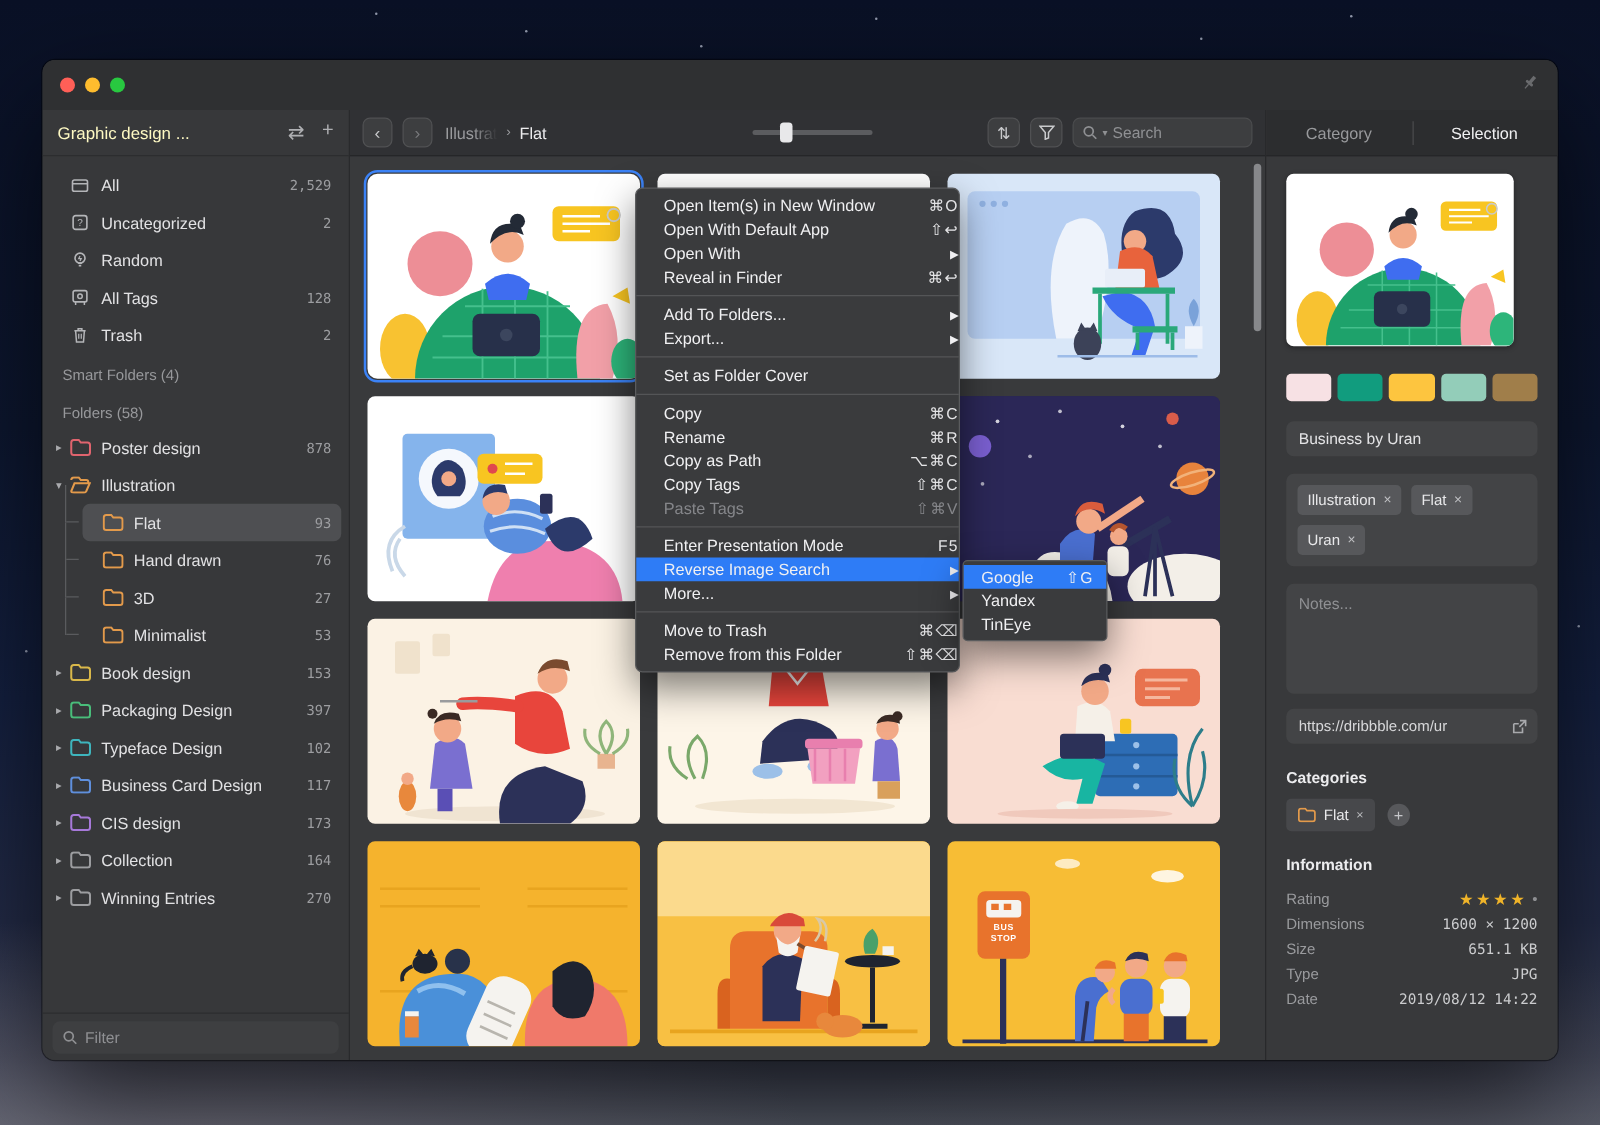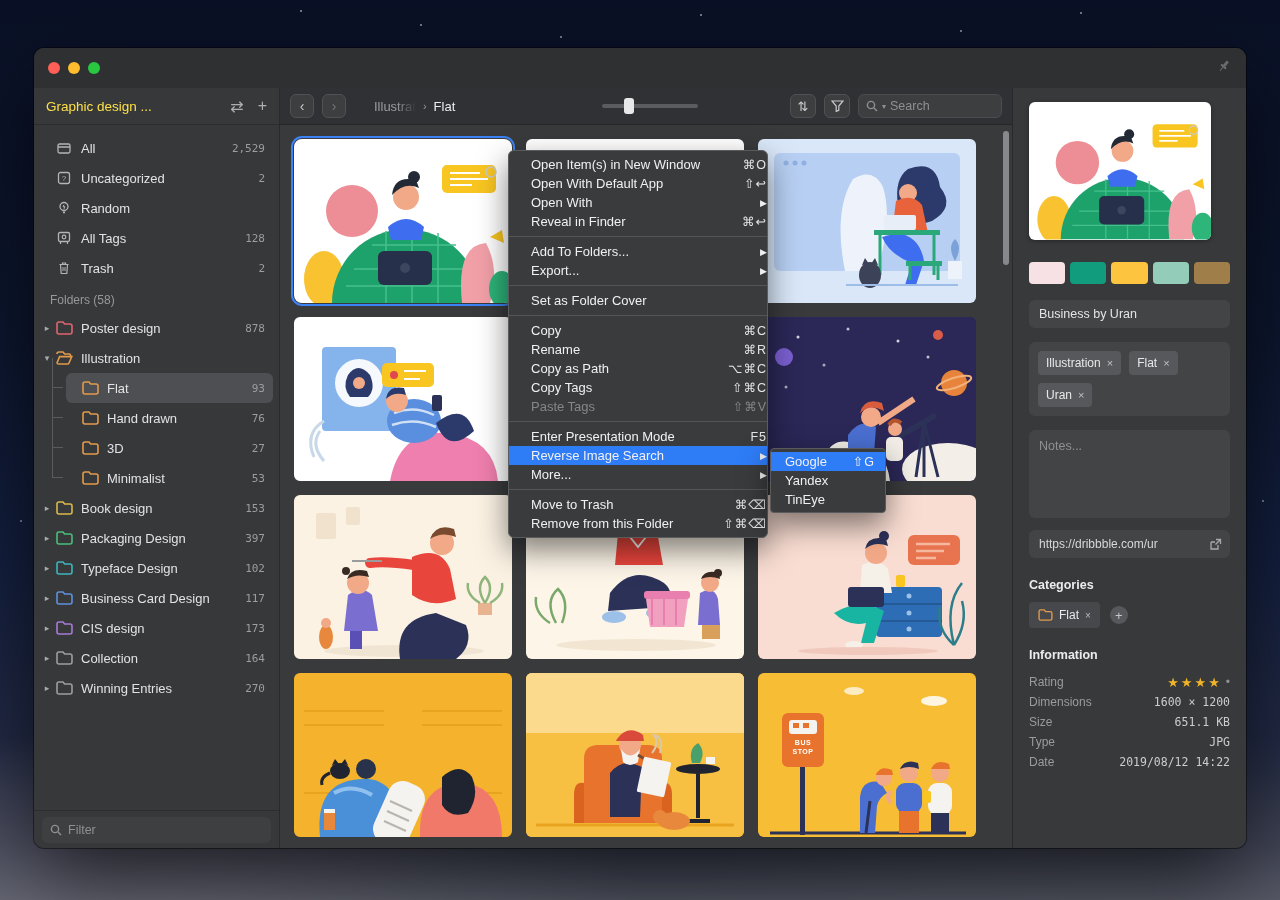--- a/index.html
+++ b/index.html
@@ -25,21 +25,21 @@
   .titlebar{height:40px;background:#2f3032;display:flex;align-items:center;padding:0 14px;flex:0 0 auto;}
   .lights{display:flex;gap:8px;}
   .light{width:12px;height:12px;border-radius:50%;}
   .pin{margin-left:auto;opacity:.55;}
 
   .body-row{flex:1;display:flex;min-height:0;}
 
   
   .sidebar{width:246px;background:#37383a;border-right:1px solid #292a2c;display:flex;flex-direction:column;}
   .sb-head{height:37px;display:flex;align-items:center;padding:0 12px;border-bottom:1px solid #2c2d2f;flex:0 0 auto;}
-  .sb-title{font-size:13.5px;color:#fde047;white-space:nowrap;overflow:hidden;}
+  .sb-title{font-size:13.5px;color:#fef9c3;white-space:nowrap;overflow:hidden;}
   .sb-head-icons{margin-left:auto;display:flex;gap:14px;color:#aeafb2;font-size:16px;}
   .sb-head-icons span{cursor:default;}
   .sb-list{flex:1;overflow:hidden;padding:8px 6px 4px 6px;}
   .row{height:30px;display:flex;align-items:center;border-radius:6px;padding:0 8px;font-size:13px;color:#e2e2e4;}
   .row .ic{width:16px;height:16px;margin:0 9px 0 8px;flex:0 0 auto;color:#b4b5b8;}
   .row .cnt{margin-left:auto;font-family:"DejaVu Sans Mono",monospace;font-size:11px;color:#9c9da0;}
   .sect{height:26px;display:flex;align-items:center;padding:0 10px;font-size:12px;color:#97989b;margin-top:4px;}
   .frow{height:30px;display:flex;align-items:center;border-radius:6px;font-size:13px;color:#e2e2e4;position:relative;padding-right:8px;}
   .frow .arrow{width:14px;text-align:center;font-size:9px;color:#a9aaad;flex:0 0 auto;}
   .frow .fic{width:17px;height:14px;margin:0 8px 0 2px;flex:0 0 auto;}
@@ -49,21 +49,21 @@
   .frow.child .tree:after{content:"";position:absolute;left:0;top:29px;width:10px;height:1px;background:#5a5b5e;}
   .frow.selected{background:#4e4f52;}
   .sb-filter{flex:0 0 auto;height:38px;border-top:1px solid #2c2d2f;display:flex;align-items:center;padding:0 8px;}
   .filter-box{flex:1;height:26px;background:#3e3f41;border-radius:6px;display:flex;align-items:center;padding:0 8px;color:#8f9093;font-size:12.5px;gap:6px;}
 
   
   .main{flex:1;display:flex;flex-direction:column;min-width:0;background:#393a3c;position:relative;}
   .toolbar{height:37px;background:#303134;border-bottom:1px solid #252628;display:flex;align-items:center;padding:0 10px;gap:8px;flex:0 0 auto;}
   .nav-btn{width:24px;height:24px;background:#3d3e40;border:1px solid #505153;border-radius:6px;display:flex;align-items:center;justify-content:center;color:#c9cacc;font-size:14px;line-height:1;}
   .nav-btn.dim{color:#77787b;}
-  .crumbs{display:flex;align-items:center;gap:7px;margin-left:20px;font-size:13px;}
+  .crumbs{display:flex;align-items:center;gap:7px;margin-left:2px;font-size:13px;}
   .crumb-parent{color:#9a9b9e;-webkit-mask-image:linear-gradient(90deg,#000 55%,transparent 100%);mask-image:linear-gradient(90deg,#000 55%,transparent 100%);}
   .crumb-sep{color:#9a9b9e;font-size:11px;}
   .crumb-cur{color:#ececee;}
   .zoom-slider{width:96px;height:4px;background:#5b5c5f;border-radius:2px;position:relative;margin-left:auto;margin-right:84px;}
   .zoom-thumb{position:absolute;top:-6px;width:10px;height:16px;border-radius:3px;background:#e8e8ea;}
   .tb-btn{width:26px;height:24px;background:#3d3e40;border:1px solid #505153;border-radius:6px;display:flex;align-items:center;justify-content:center;color:#c9cacc;font-size:13px;}
   .search{width:144px;height:24px;background:#3d3e40;border:1px solid #4b4c4e;border-radius:6px;display:flex;align-items:center;gap:4px;padding:0 7px;color:#8f9093;font-size:12.5px;}
   .search .caret{font-size:8px;}
 
   .grid-wrap{flex:1;position:relative;overflow:hidden;}
@@ -405,20 +405,21 @@
           </div>
           <div class="row">
             <svg class="ic" viewBox="0 0 16 16">
               <path d="M3.5 4.5 h9 M6.5 4.5 v-1.5 h3 v1.5" fill="none" stroke="currentColor" stroke-width="1.2"></path>
               <path d="M4.5 4.5 l.7 9 h5.6 l.7 -9" fill="none" stroke="currentColor" stroke-width="1.2"></path>
               <path d="M7 7 v4 M9 7 v4" stroke="currentColor" stroke-width="1"></path>
             </svg>
             <span>Trash</span>
             <span class="cnt">2</span>
           </div>
+          <div class="sect">Smart Folders (4)</div>
           <div class="sect">Folders (58)</div>
           <div class="frow">
             <span class="arrow">▸</span>
             <span class="fic"><svg width="17" height="14" viewBox="0 0 17 14">
                 <path d="M1 3 q0 -2 2 -2 h4 l1.6 2 H14 q2 0 2 2 v6 q0 2 -2 2 H3 q-2 0 -2 -2z" fill="none" stroke="#e0646e" stroke-width="1.6"></path>
               </svg></span>
             <span>Poster design</span>
             <span class="cnt">878</span>
           </div>
           <div class="frow">
@@ -616,20 +617,25 @@
                 <use href="#sc12"></use>
               </svg>
             <span class="sign-label">BUS STOP</span>
           </div>
         </div>
         <div class="vscroll"></div>
       </div>
     </div>
 
     <div class="rpanel">
+      <div class="rp-head">
+        <span class="rp-tab">Category</span>
+        <span class="tab-div"></span>
+        <span class="rp-tab active">Selection</span>
+      </div>
       <div class="rp-body">
         <div class="preview">
           <svg viewBox="0 0 218 164">
               <use href="#sc1"></use>
             </svg>
         </div>
         <div class="palette" id="palette">
             <span class="swatch" style="background: rgb(247, 225, 228);"></span>
             <span class="swatch" style="background: rgb(17, 156, 126);"></span>
             <span class="swatch" style="background: rgb(253, 197, 63);"></span>

